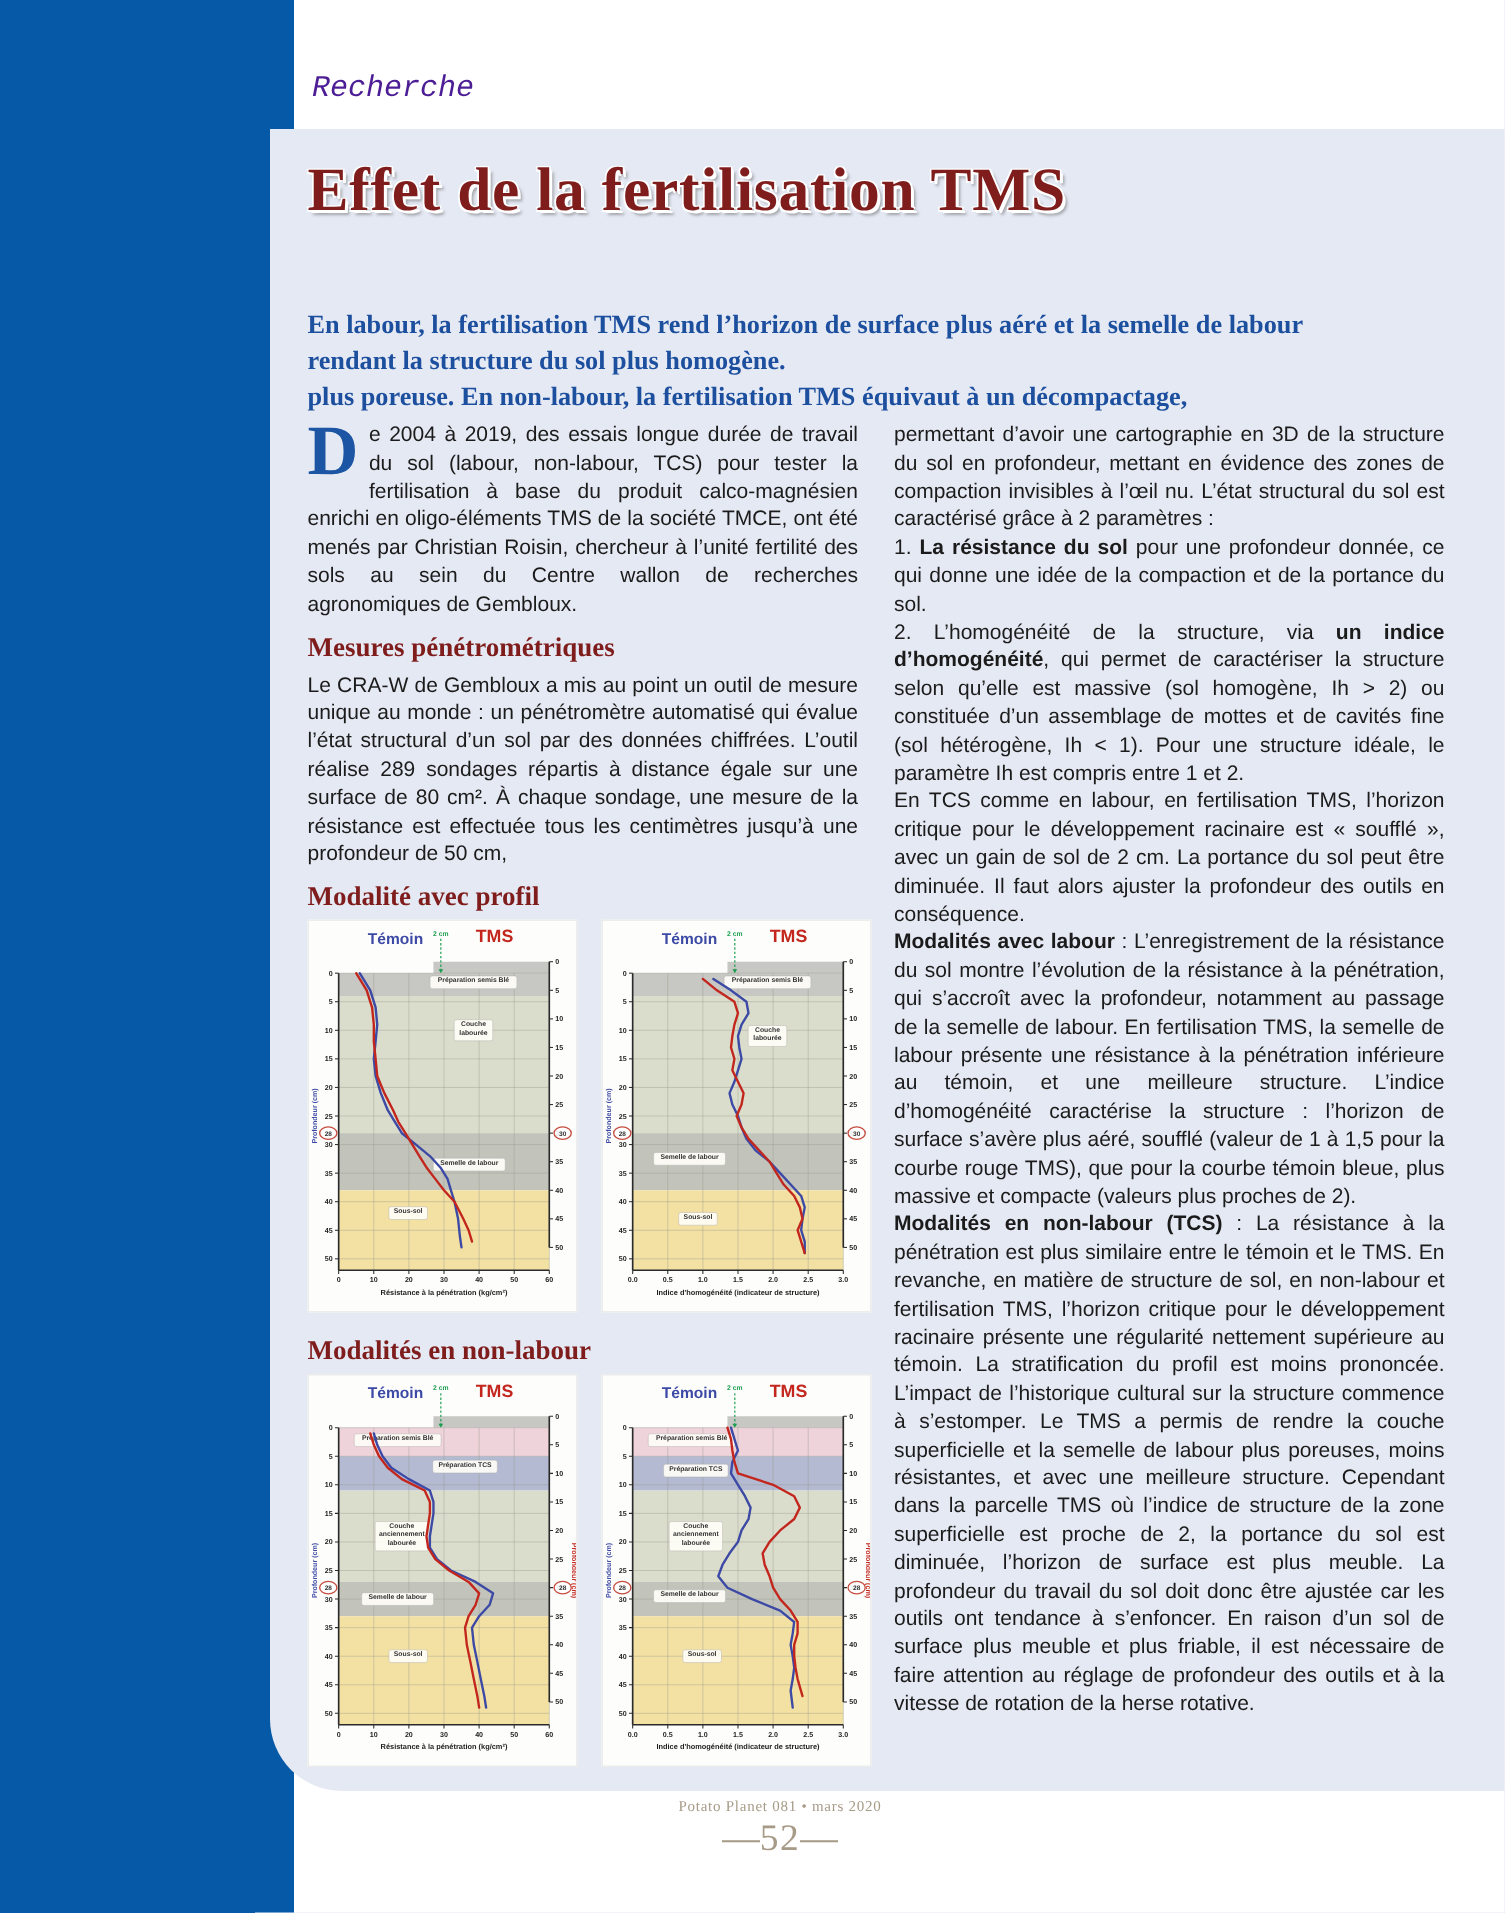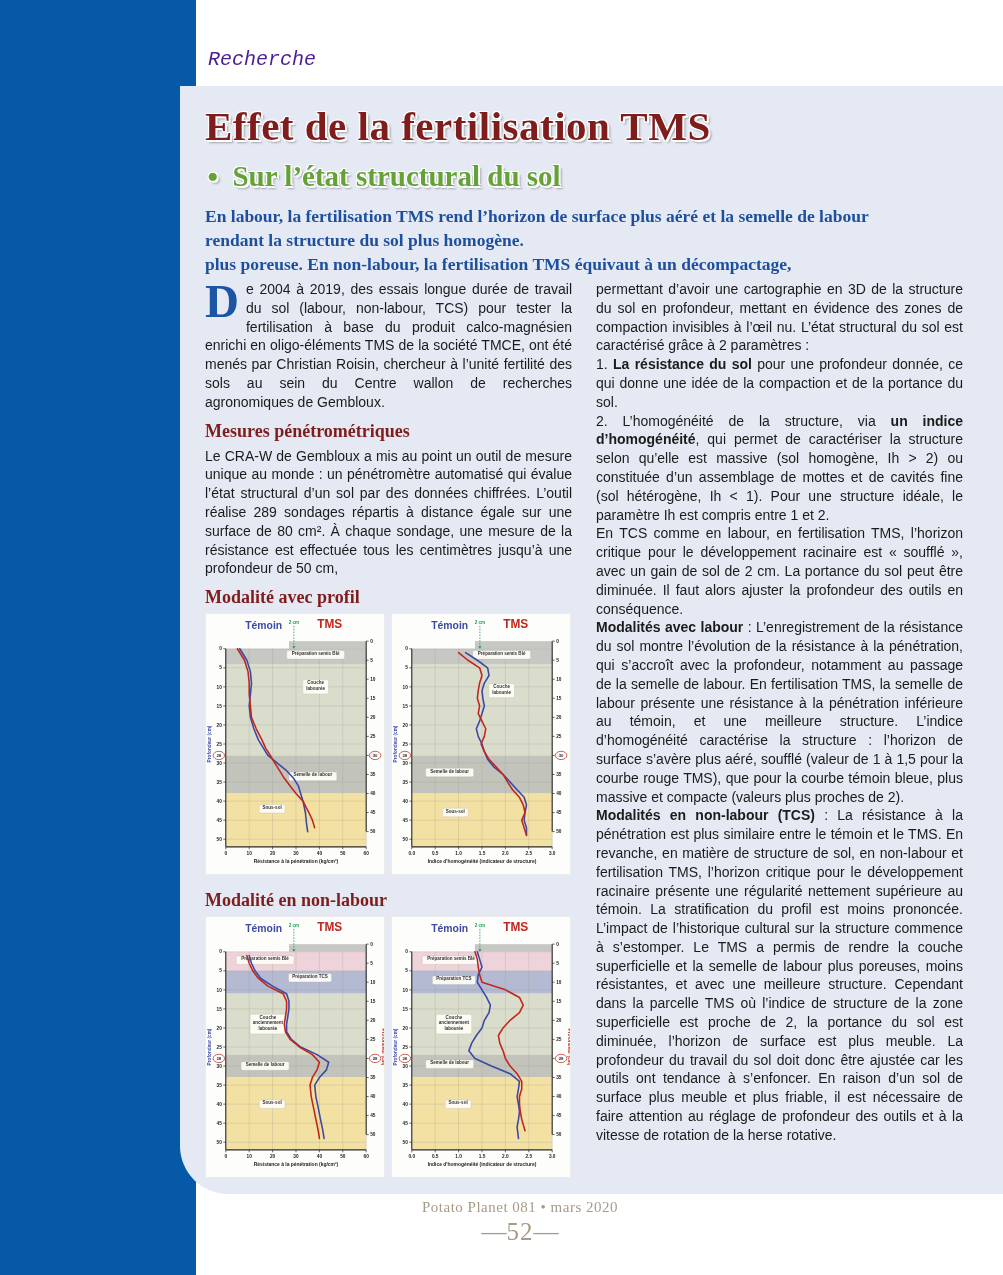--- a/index.html
+++ b/index.html
@@ -11,42 +11,39 @@
   .title{position:absolute;left:25px;top:16px;font-family:"Liberation Serif",serif;font-weight:bold;font-size:41px;color:#7f1d1d;letter-spacing:.5px;
          text-shadow:-1px -1px 0 #fff,1px -1px 0 #fff,-1px 1px 0 #fff,2px 2px 0 #fff,3px 3px 2px rgba(80,80,80,.45)}
   .subtitle{position:absolute;left:27px;top:74px;font-family:"Liberation Serif",serif;font-weight:bold;font-size:29px;color:#64a238;
          text-shadow:-1px -1px 0 #fff,1px -1px 0 #fff,-1px 1px 0 #fff,2px 2px 0 #fff,3px 3px 2px rgba(80,80,80,.45)}
   .subtitle .bullet{font-size:19px;vertical-align:4px;margin-right:14px}
   .intro{position:absolute;left:25px;top:118px;width:710px;font-family:"Liberation Serif",serif;font-weight:bold;font-size:17.5px;color:#1d4f9f;line-height:24px}
   .cols{position:absolute;left:25px;top:194px;width:758px;display:flex;gap:24px}
   .col{width:367px;font-size:14px;line-height:18.8px;color:#1b1b1b;text-align:justify}
   .dropcap{float:left;font-family:"Liberation Serif",serif;font-weight:bold;font-size:47px;line-height:37px;color:#1c55a3;margin:3px 7px 0 0}
   .sec{font-family:"Liberation Serif",serif;font-weight:bold;color:#7f1d1d;font-size:18px;margin:8px 0 5px;text-align:left;line-height:22px}
-  .chart-row{display:flex;gap:6px;margin-top:3px}
+  .chart-row{display:flex;gap:16px;margin-top:3px}
   .chart-card{width:180px;height:262px;background:#fdfdfc;border:1px solid #ececec}
   .chart-card svg{display:block;width:178px;height:260px}
   .rcol p{margin:0}
   b{font-weight:bold}
   .footer{position:absolute;left:180px;top:1199px;width:680px;text-align:center;color:#a79b87;font-family:"Liberation Serif",serif}
-  .fjournal{font-size:15px;letter-spacing:.5px}
+  .fjournal{font-size:10px;letter-spacing:.5px}
   .fpage{font-size:25px;margin-top:2px}
   .fpage .num{font-weight:normal;letter-spacing:1px}
 </style>
 </head>
 <body>
 
 <div class="sidebar"></div>
 
 <div class="recherche">Recherche</div>
 
 <div class="panel">
   <h1 class="title">Effet de la fertilisation TMS</h1>
-  <h2 class="subtitle">
-    <span class="bullet">●</span><span>Sur l’état structural du sol</span>
-  </h2>
   <div class="intro">
     <div>En labour, la fertilisation TMS rend l’horizon de surface plus aéré et la semelle de labour</div>
     <div>rendant la structure du sol plus homogène.</div>
     <div>plus poreuse. En non-labour, la fertilisation TMS équivaut à un décompactage,</div>
   </div>
 
   <div class="cols">
     <div class="col">
       <p><span class="dropcap">D</span><span>e 2004 à 2019, des essais longue durée de travail du sol (labour, non-labour, TCS) pour tester la fertilisation à base du produit calco-magnésien enrichi en oligo-éléments TMS de la société TMCE, ont été menés par Christian Roisin, chercheur à l’unité fertilité des sols au sein du Centre wallon de recherches agronomiques de Gembloux.</span></p>
       <h3 class="sec">Mesures pénétrométriques</h3>
@@ -267,21 +264,21 @@
               <text x="58.34" y="14" font-size="10.5" font-weight="bold" fill="#3c49a5" text-anchor="middle">Témoin</text>
               <text x="125.08" y="13" font-size="12" font-weight="bold" fill="#c2261d" text-anchor="middle">TMS</text>
               <text x="88.87" y="8.5" font-size="4.6" font-weight="bold" fill="#1e9e50" text-anchor="middle">2 cm</text>
               <line x1="88.87" y1="10.5" x2="88.87" y2="31.703703703703702" stroke="#1e9e50" stroke-width="0.8" stroke-dasharray="1.6,1.3"></line>
               <path d="M 87.27000000000001 31.1037037037037 L 90.47 31.1037037037037 L 88.87 33.7037037037037 Z" fill="#1e9e50"></path>
               <text x="91" y="250.5" font-size="5" font-weight="bold" fill="#222" text-anchor="middle">Indice d'homogénéité (indicateur de structure)</text>
               <text x="5.5" y="130" font-size="4.8" font-weight="bold" fill="#3c49a5" text-anchor="middle" transform="rotate(-90 5.5 130)">Profondeur (cm)</text>
             </svg>
         </div>
       </div>
-      <h3 class="sec" style="margin-top:14px">Modalité en non-labour</h3>
+      <h3 class="sec" style="margin-top:14px">Modalités en non-labour</h3>
       <div class="chart-row">
         <div class="chart-card">
           <svg viewBox="0 0 180 260">
               <rect x="20" y="33.7037037037037" width="142" height="0" fill="#c7c7c3"></rect>
               <rect x="83.9" y="26" width="78.10000000000001" height="7.703703703703702" fill="#c7c7c3"></rect>
               <rect x="20" y="33.7037037037037" width="142" height="19.25925925925926" fill="#eed3da"></rect>
               <rect x="20" y="52.96296296296296" width="142" height="23.111111111111114" fill="#b3bad2"></rect>
               <rect x="20" y="76.07407407407408" width="142" height="61.62962962962962" fill="#dbddcc"></rect>
               <rect x="20" y="137.7037037037037" width="142" height="23.111111111111114" fill="#c2c4bb"></rect>
               <rect x="20" y="160.8148148148148" width="142" height="73.18518518518519" fill="#f3e1a4"></rect>

